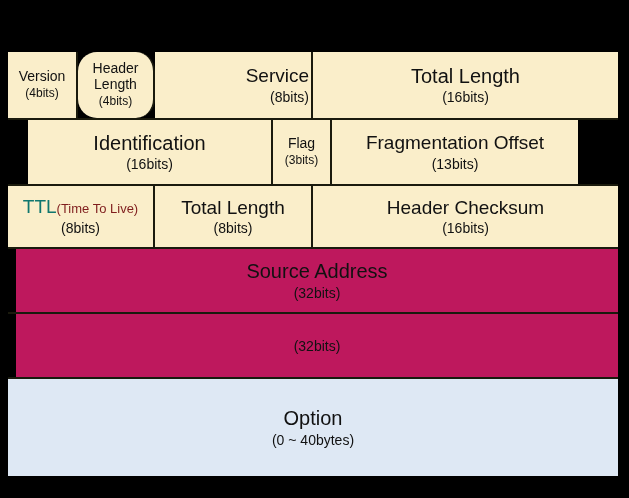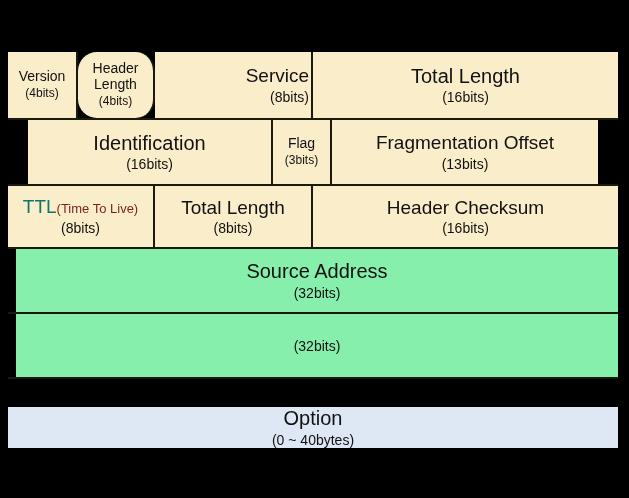--- a/index.html
+++ b/index.html
@@ -39,37 +39,37 @@
     box-sizing: border-box;
     border-bottom: 2px solid #1a1a0d;
   }
   .row:last-child { border-bottom: none; }
 
   .row.r1 { height: 70px; }
   .row.r2 { height: 68px; }
   .row.r3 { height: 65px; }
   .row.r4 { height: 67px; }
   .row.r5 { height: 67px; }
-  .row.r6 { height: 100px; align-items: center; }
+  .row.r6 { height: 100px; }
 
   .cell {
     display: flex;
     flex-direction: column;
     align-items: center;
     justify-content: center;
     box-sizing: border-box;
     border-right: 2px solid #1a1a0d;
     overflow: hidden;
     text-align: center;
     padding: 0 2px;
   }
   .cell:last-child { border-right: none; }
 
   .cream { background: #faeeca; }
-  .green { background: #86efac; margin-left: 8px; }
+  .green { background: #be185d; margin-left: 8px; }
   .blue  { background: #dee8f4; }
 
   .title {
     color: #111111;
     line-height: 1.12;
   }
   .sub {
     color: #111111;
     line-height: 1.15;
     margin-top: 2px;
@@ -94,21 +94,21 @@
   .ttl-note { font-size: 13px; color: #7f1d1d; }
 
   
   .w-version  { width: 70px; }
   .w-hlen     { width: 77px; border-radius: 19px; }
   .w-service  { width: 158px; align-items: flex-end; }
   .w-totlen   { width: 305px; }
 
   .w-ident    { width: 245px; margin-left: 20px; }
   .w-flag     { width: 59px; }
-  .w-frag     { width: 266px; text-align: center; }
+  .w-frag     { width: 246px; text-align: center; }
 
   .w-ttl      { width: 147px; }
   .w-totlen2  { width: 158px; }
   .w-cksum    { width: 305px; }
 
   .w-full     { width: 610px; }
 </style>
 </head>
 <body>
 

